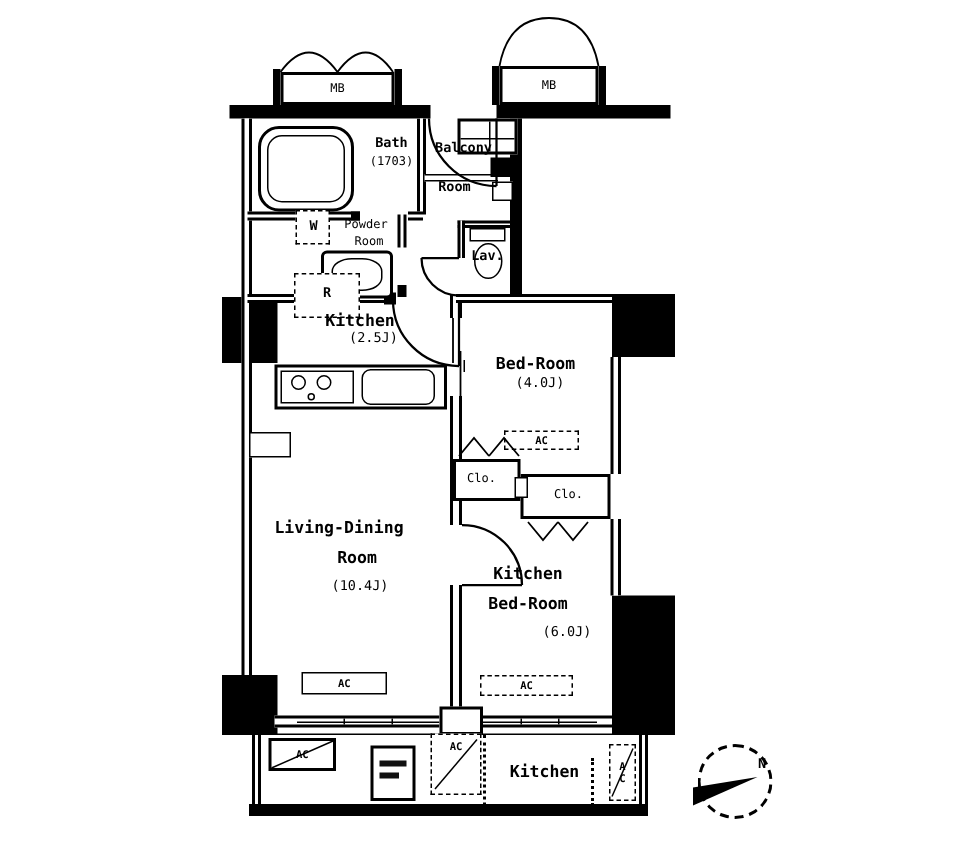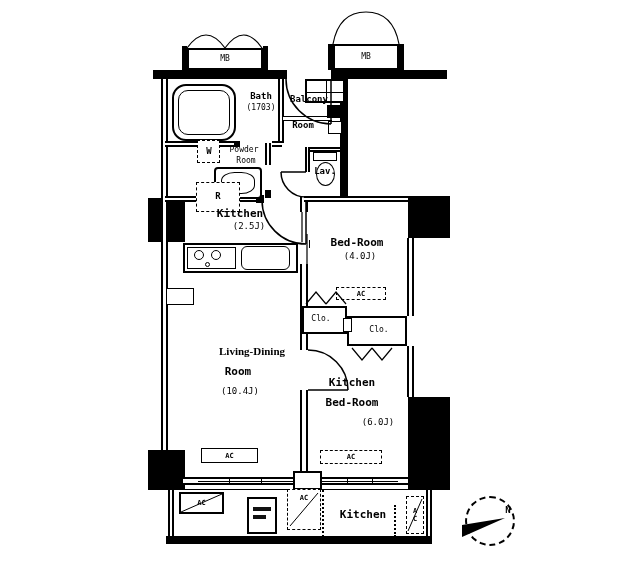--- a/index.html
+++ b/index.html
@@ -189,21 +189,21 @@
   <div class="lbl b9" style="left:218px;top:192px;">R</div>
   <div class="lbl b11" style="left:240px;top:208px;">Kitchen</div>
   <div class="lbl s9" style="left:249px;top:222px;text-align:center;">(2.5J)</div>
 
   <div class="lbl b11" style="left:357px;top:237px;">Bed-Room</div>
   <div class="lbl s9" style="left:360px;top:252px;">(4.0J)</div>
 
   <div class="lbl b8" style="left:321px;top:315px;">Clo.</div>
   <div class="lbl b8" style="left:379px;top:326px;">Clo.</div>
 
-  <div class="lbl b11" style="left:252px;top:346px;font-family:Liberation Serif, serif;">Living-Dining</div>
+  <div class="lbl b11" style="left:226px;top:346px;">Living-Dining</div>
   <div class="lbl b11" style="left:238px;top:366px;">Room</div>
   <div class="lbl s9" style="left:240px;top:387px;">(10.4J)</div>
 
   <div class="lbl b11" style="left:352px;top:377px;">Kitchen</div>
   <div class="lbl b11" style="left:352px;top:397px;">Bed-Room</div>
   <div class="lbl s9" style="left:378px;top:418px;">(6.0J)</div>
 
   <div class="lbl b11" style="left:363px;top:509px;">Kitchen</div>
 
 </div>

